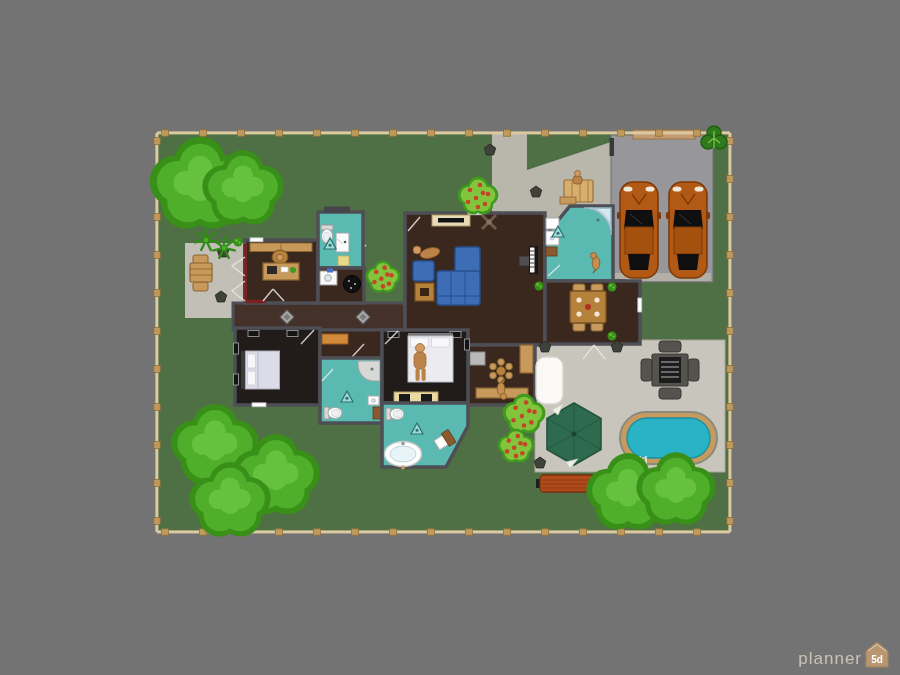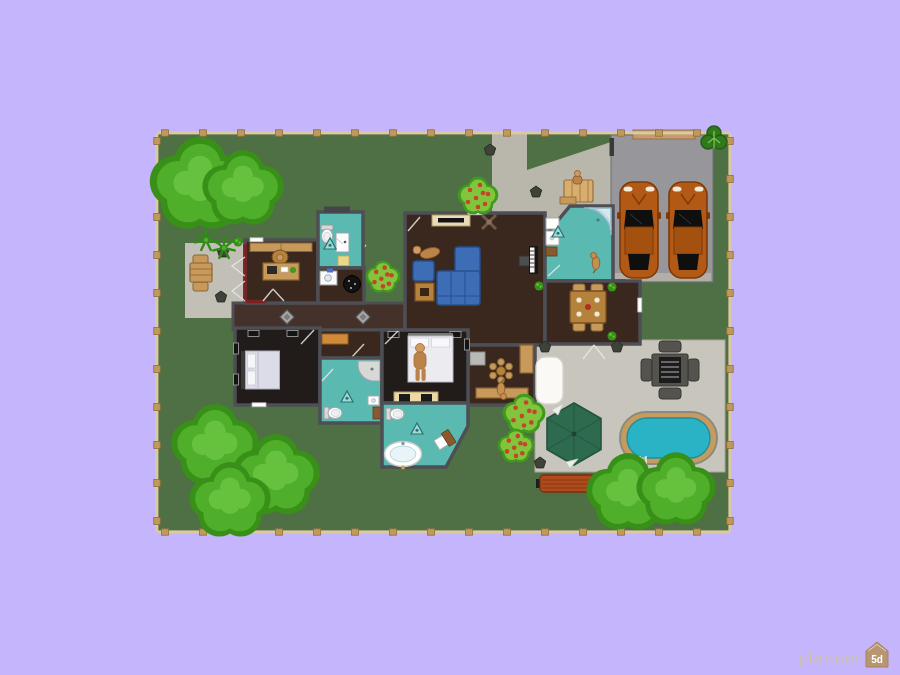--- a/index.html
+++ b/index.html
@@ -1,16 +1,16 @@
 <!DOCTYPE html>
 <html style="--lawn: #4e7044; --path: #b9b6ab; --patio: #c8c5bc; --patio-left: #c2bfb6; --garage-pad: #97979b; --garage-apron: #b2b0a6; --garage-door: #c59b73; --car-body: #b25916; --car-roof: #a4500f; --car-glass: #0f0f0f; --wall: #4e4e55; --wall-accent: #7c2121; --floor-wood: #3a281e; --floor-hall: #44312a; --floor-bedroom: #211c1a; --floor-teal: #5abab2; --wood: #c79a5c; --wood-dark: #8a6530; --table-wood: #b5823c; --sofa: #3d6db4; --sofa-dark: #27508f; --skin: #d09a62; --cloth: #bc8348; --pool-deck: #c79a5e; --pool-water: #2ab3c5; --umbrella: #2d6a4e; --bench: #b04a1c; --bbq: #54534d; --grill: #1c1c1c; --tree-dark: #399018; --tree-mid: #4fae2a; --tree-light: #66c23e; --bush-dark: #3f9a1f; --bush-mid: #82c53c; --berry: #c4452a; --fence-rail: #dcc9a0; --fence-post: #bf9a5c; --stone: #3f4238; --yellow-mat: #e8d98a; --appliance-gray: #b9b9b7; --watermark-text: #cbc2b4; --watermark-badge: #b79671;"><head>
 <meta charset="utf-8">
 <style>
   html,body{margin:0;padding:0;background:#fff;}
-  #stage{position:relative;width:900px;height:675px;background:#c4b5fd;overflow:hidden;
+  #stage{position:relative;width:900px;height:675px;background:#737373;overflow:hidden;
          font-family:"Liberation Sans",sans-serif;}
   svg{display:block}
   .door{stroke:#e8e8e8;stroke-width:1.4;fill:none;opacity:.85}
   .win{fill:#fff;stroke:#b9b9b9;stroke-width:.8}
   .mark{fill:#141414;stroke:#9a9a9a;stroke-width:.9}
   .wm-text{fill:var(--watermark-text);font-size:17px;letter-spacing:1px}
   .wm-badge-text{fill:#fff;font-size:10px;font-weight:bold}
 </style>
 </head>
 <body>

